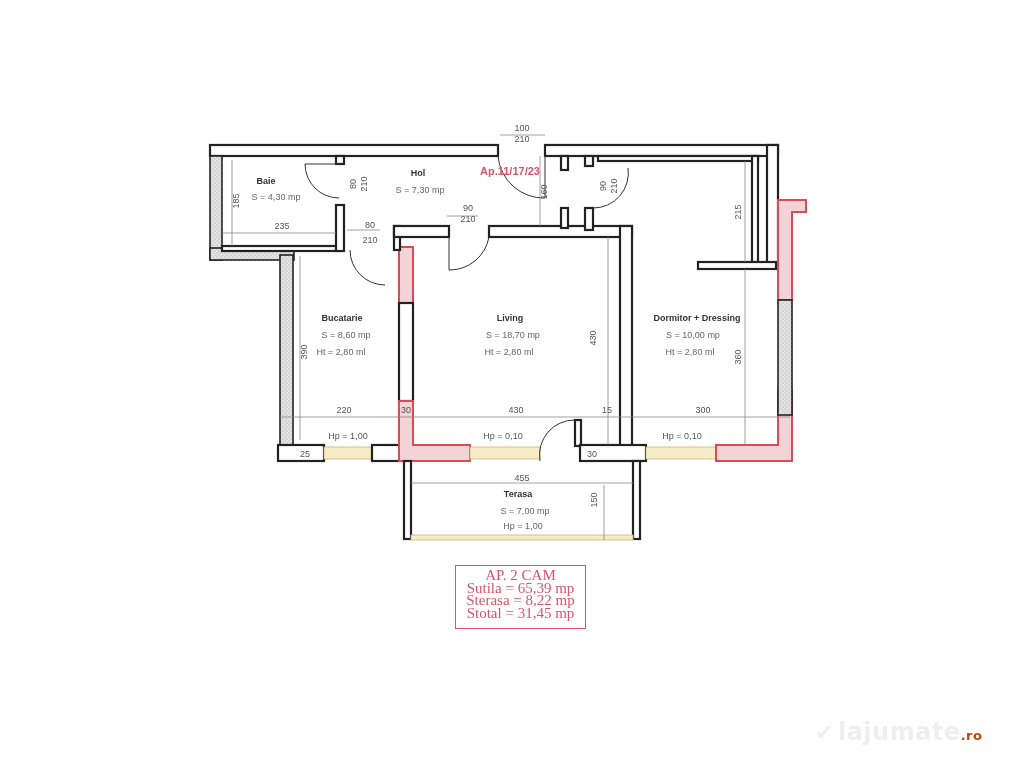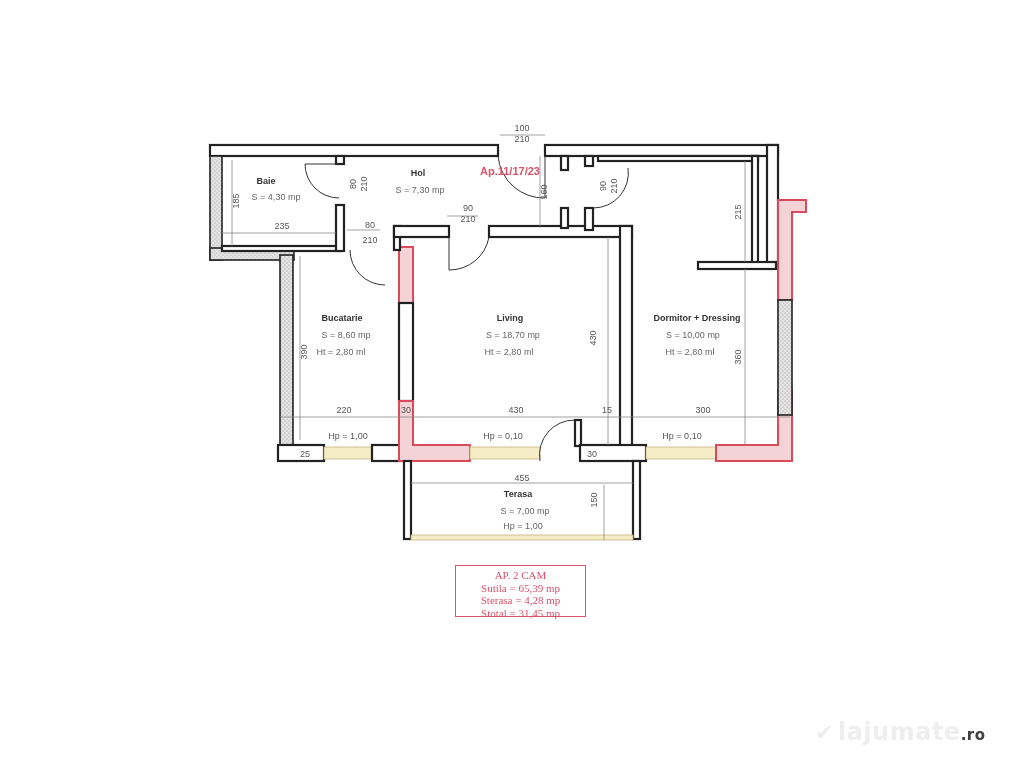--- a/index.html
+++ b/index.html
@@ -8,23 +8,23 @@
   .room-name { font-family:"Liberation Sans", sans-serif; font-size:9px; font-weight:bold; fill:#333; }
   .room-val { font-family:"Liberation Sans", sans-serif; font-size:9px; fill:#666; }
   .dim { font-family:"Liberation Sans", sans-serif; font-size:9px; fill:#555; }
   .apt-label { font-family:"Liberation Sans", sans-serif; font-size:11px; fill:#d9536a; font-weight:bold; }
   .wall { fill:#ffffff; stroke:#222; stroke-width:2.2; }
   .wall-red { fill:#f3d3d6; stroke:#d94a5a; stroke-width:2; }
   .hatch { fill:url(#hatchPat); stroke:#222; stroke-width:1.6; }
   .dimline { stroke:#888; stroke-width:0.8; fill:none; }
   .window { fill:#f6ecc6; stroke:#c9b77a; stroke-width:0.8; }
   .door-arc { fill:none; stroke:#333; stroke-width:1; }
-  #summary-box { position:absolute; left:455px; top:565px; width:131px; height:52px; border:1.5px solid #d9536a; box-sizing:border-box; text-align:center; font-family:"Liberation Serif", serif; font-size:11px; color:#d9536a; line-height:12.5px; padding-top:3px; }
+  #summary-box { position:absolute; left:455px; top:565px; width:131px; height:64px; border:1.5px solid #d9536a; box-sizing:border-box; text-align:center; font-family:"Liberation Serif", serif; font-size:15px; color:#d9536a; line-height:12.5px; padding-top:3px; }
   #watermark { position:absolute; left:815px; top:718px; font-family:"DejaVu Sans", sans-serif; font-size:24px; color:#eeeeee; font-weight:bold; letter-spacing:0.5px; }
-  #watermark .tld { font-size:15px; color:#404040; }
+  #watermark .tld { font-size:13px; color:#c2410c; }
   #watermark .mark { font-size:22px; color:#eeeeee; margin-right:4px; }
 </style>
 </head>
 <body>
 
 <svg id="plan" viewBox="0 0 1024 768" xmlns="http://www.w3.org/2000/svg">
   <defs>
     <pattern id="hatchPat" width="4" height="4" patternUnits="userSpaceOnUse">
       <rect width="4" height="4" fill="#e4e4e4"></rect>
       <circle cx="1" cy="1" r="0.6" fill="#999"></circle>
@@ -169,19 +169,19 @@
   <text class="dim" x="503" y="439" text-anchor="middle">Hp = 0,10</text>
   <text class="dim" x="682" y="439" text-anchor="middle">Hp = 0,10</text>
 
   <text class="dim" x="522" y="481" text-anchor="middle">455</text>
   <text class="dim" x="0" y="0" text-anchor="middle" transform="translate(597,500) rotate(-90)">150</text>
 </svg>
 
 <div id="summary-box">
   <div>AP. 2 CAM</div>
   <div>Sutila = 65,39 mp</div>
-  <div>Sterasa = 4,28 mp</div>
+  <div>Sterasa = 8,22 mp</div>
   <div>Stotal = 31,45 mp</div>
 </div>
 
 <div id="watermark">
   <span class="mark">✔</span><span>lajumate</span><span class="tld">.ro</span>
 </div>
 
 </body></html>

